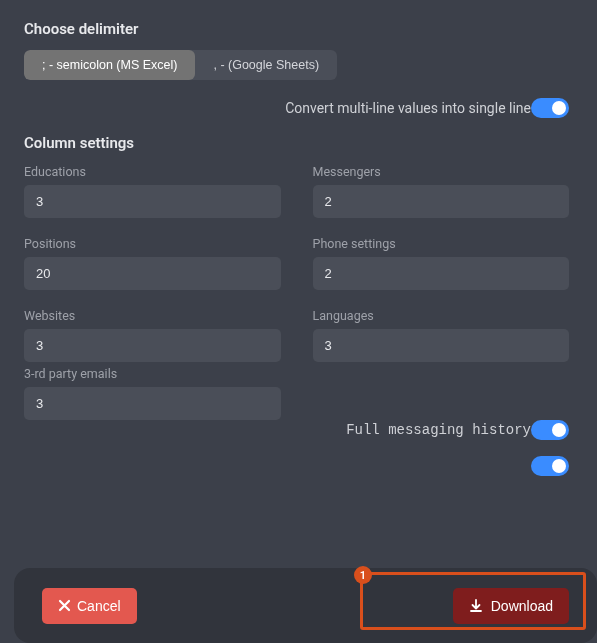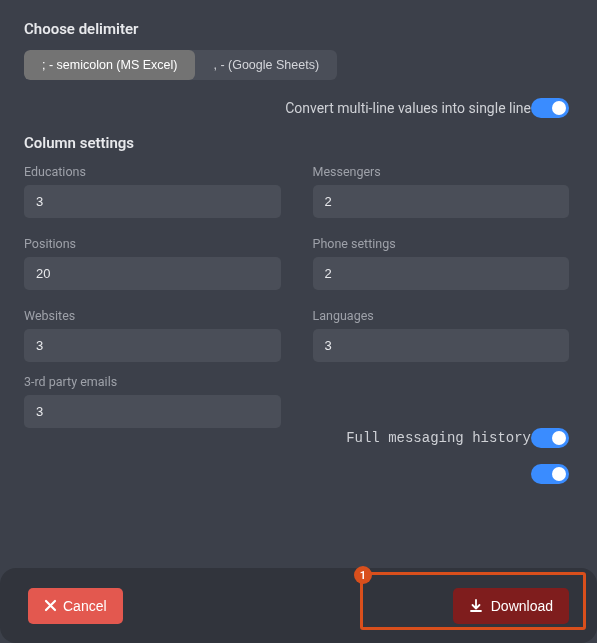--- a/index.html
+++ b/index.html
@@ -64,21 +64,21 @@
     background: #fff;
     border-radius: 50%;
     top: 3px;
     right: 3px;
   }
   .grid {
     display: grid;
     grid-template-columns: 1fr 1fr;
     column-gap: 32px;
     row-gap: 18px;
-    margin-bottom: 12px;
+    margin-bottom: 4px;
   }
   .field-label {
     font-size: 12.5px;
     color: #9ea1a9;
     margin-bottom: 6px;
   }
   .field-input {
     width: 100%;
     background: #4a4e58;
     border: none;
@@ -88,21 +88,21 @@
     font-size: 13px;
     outline: none;
   }
   .half { width: calc(50% - 16px); }
   .toggle-group {
     font-family: Liberation Mono, monospace;
   }
   .footer {
     position: absolute;
     bottom: 0;
-    left: 0;
+    left: 14px;
     right: 0;
     height: 75px;
     background: #31343c;
     display: flex;
     align-items: center;
     justify-content: space-between;
     padding: 0 28px;
     border-radius: 16px;
   }
   .btn {

